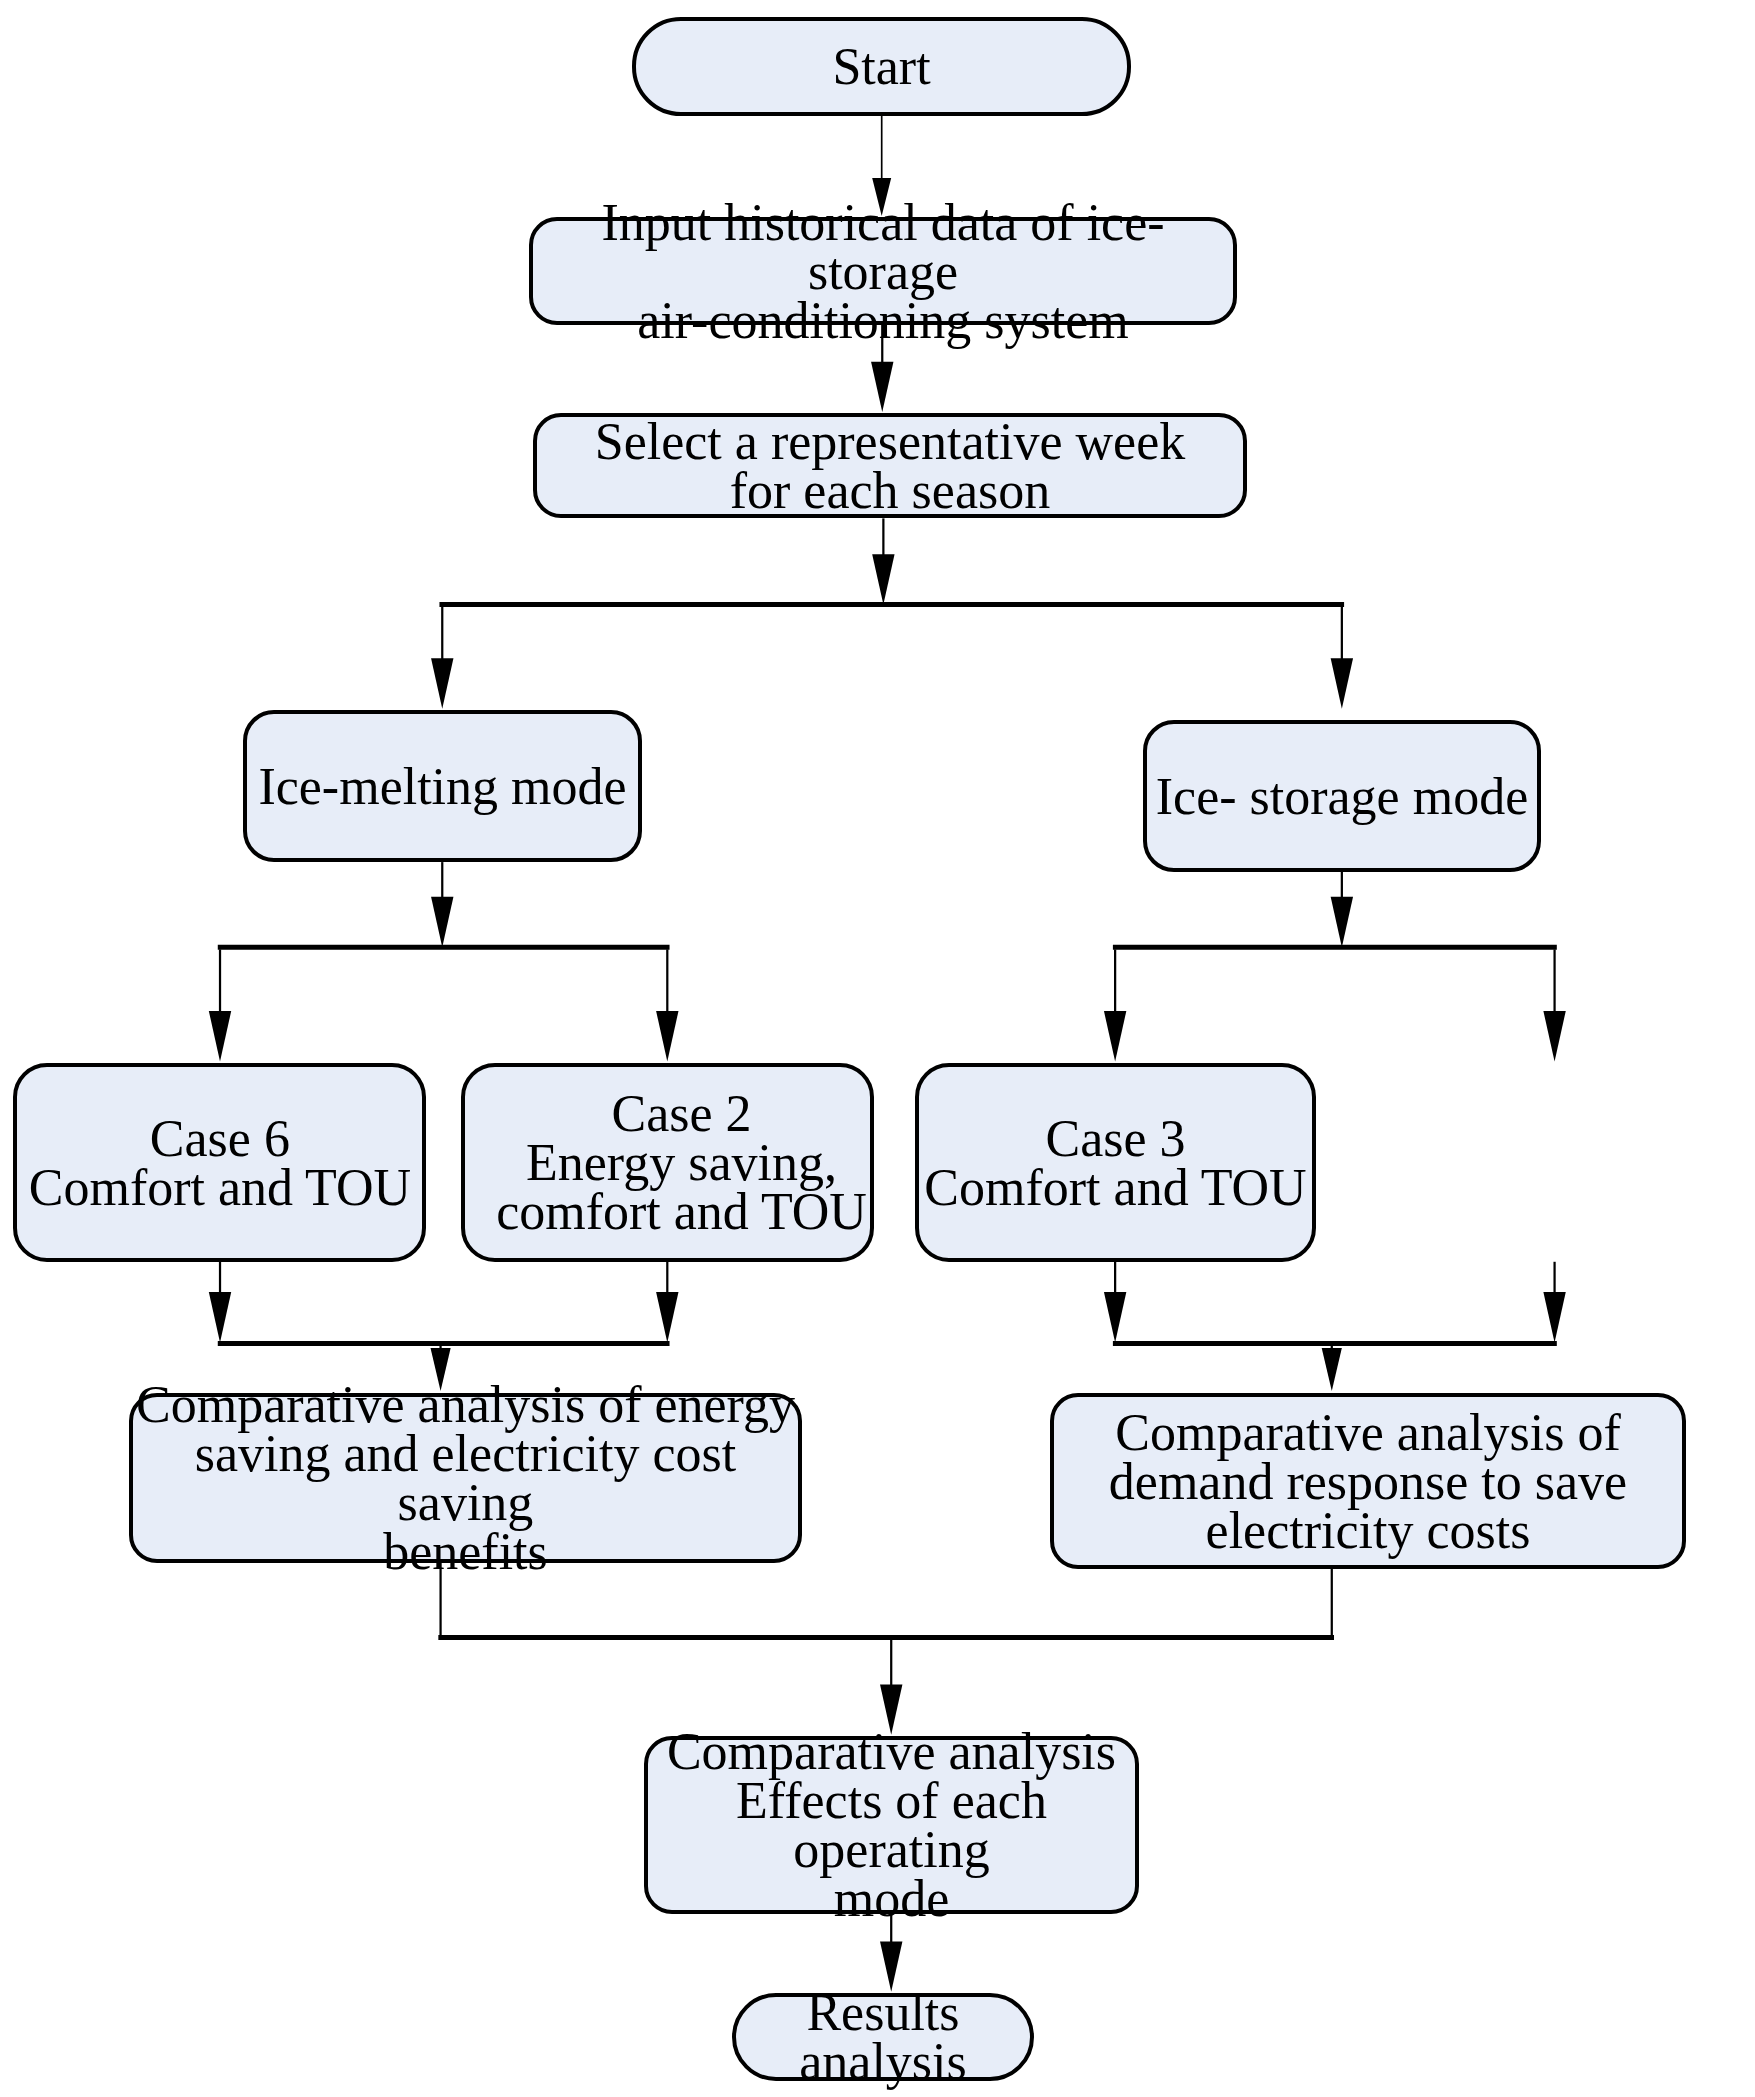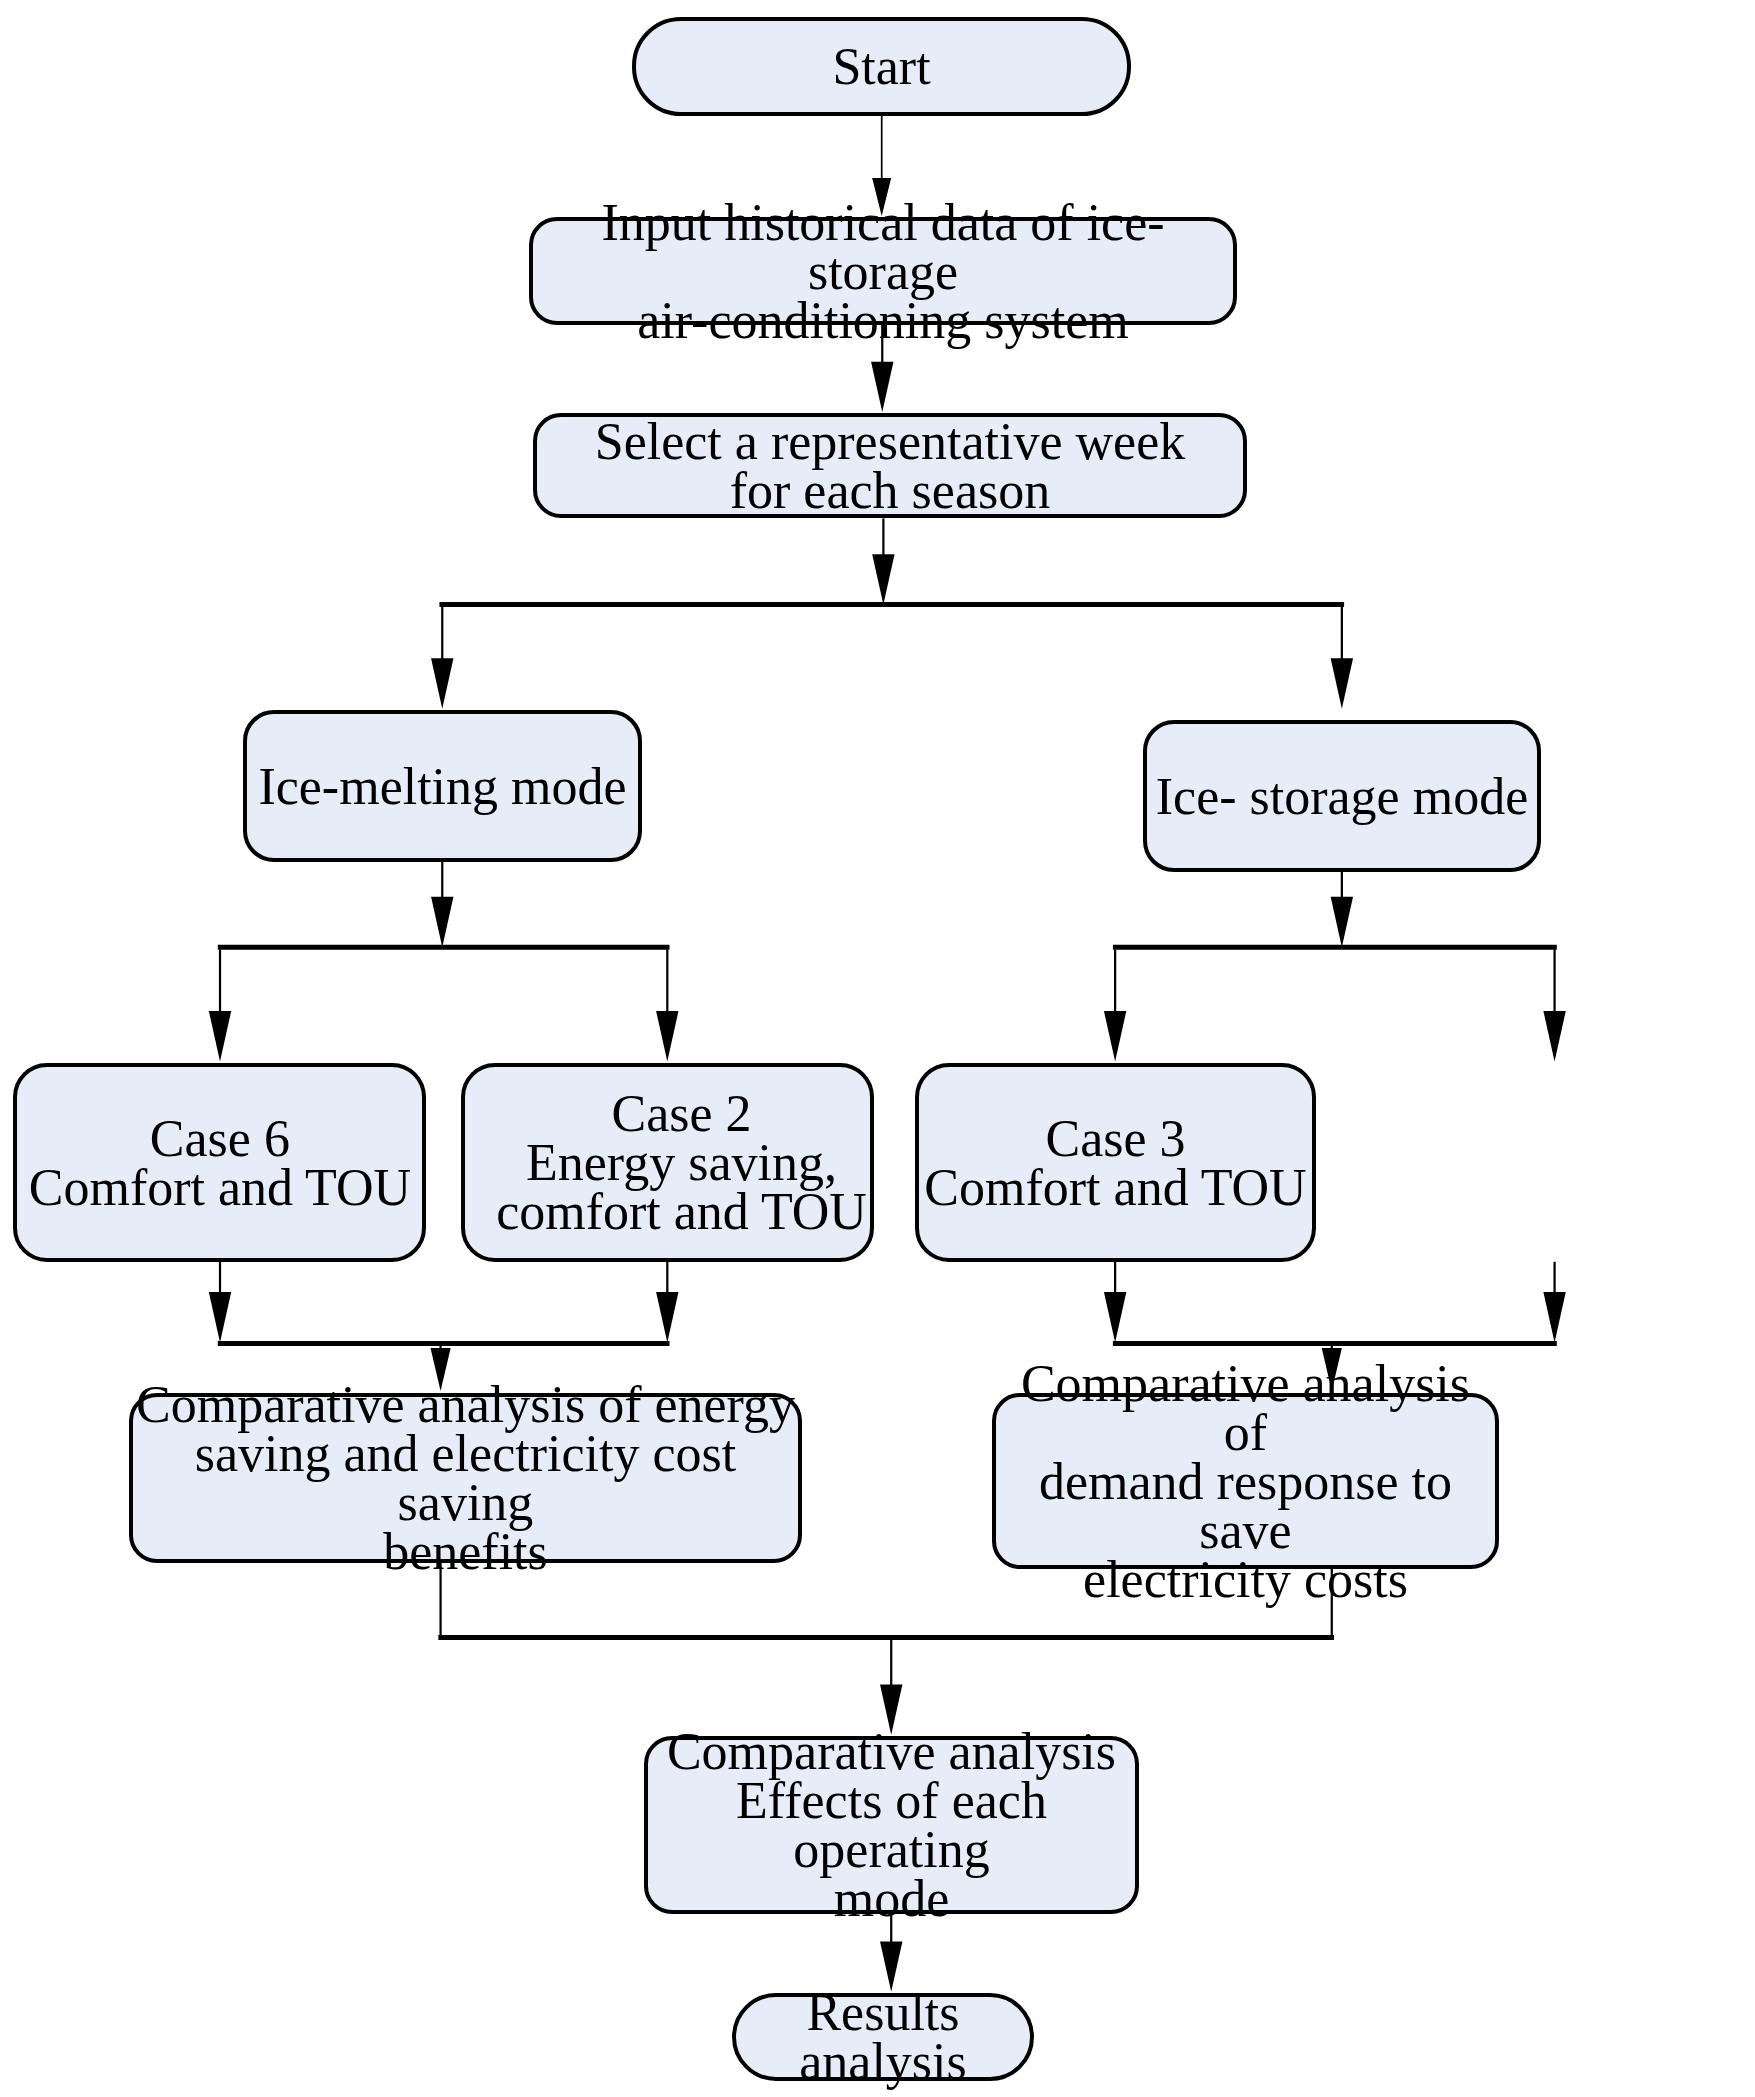--- a/index.html
+++ b/index.html
@@ -162,21 +162,21 @@
     <div class="ln">Comfort and TOU</div>
   </div>
 
 
   <div class="node" style="left:129px;top:1393px;width:673px;height:170px;border-radius:28px;">
     <div class="ln">Comparative analysis of energy</div>
     <div class="ln">saving and electricity cost saving</div>
     <div class="ln">benefits</div>
   </div>
 
-  <div class="node" style="left:992px;top:1393px;width:507px;height:176px;border-radius:28px;">
+  <div class="node" style="left:1050px;top:1393px;width:636px;height:176px;border-radius:28px;">
     <div class="ln">Comparative analysis of</div>
     <div class="ln">demand response to save</div>
     <div class="ln">electricity costs</div>
   </div>
 
   <div class="node" style="left:644px;top:1736px;width:495px;height:178px;border-radius:28px;">
     <div class="ln">Comparative analysis</div>
     <div class="ln">Effects of each operating</div>
     <div class="ln">mode</div>
   </div>

